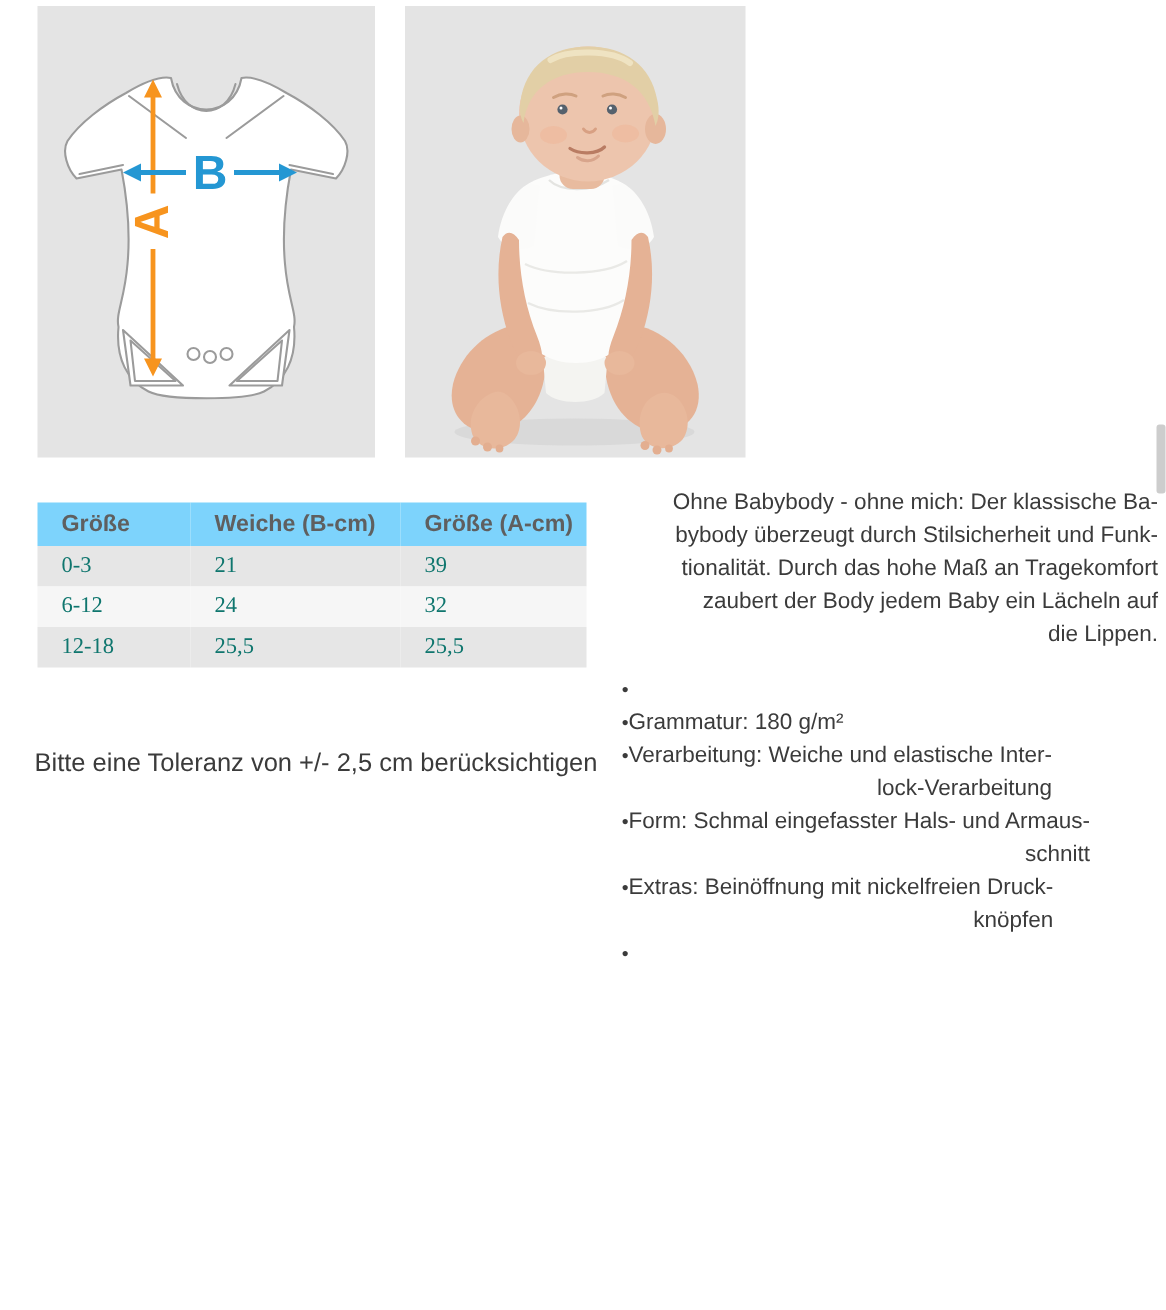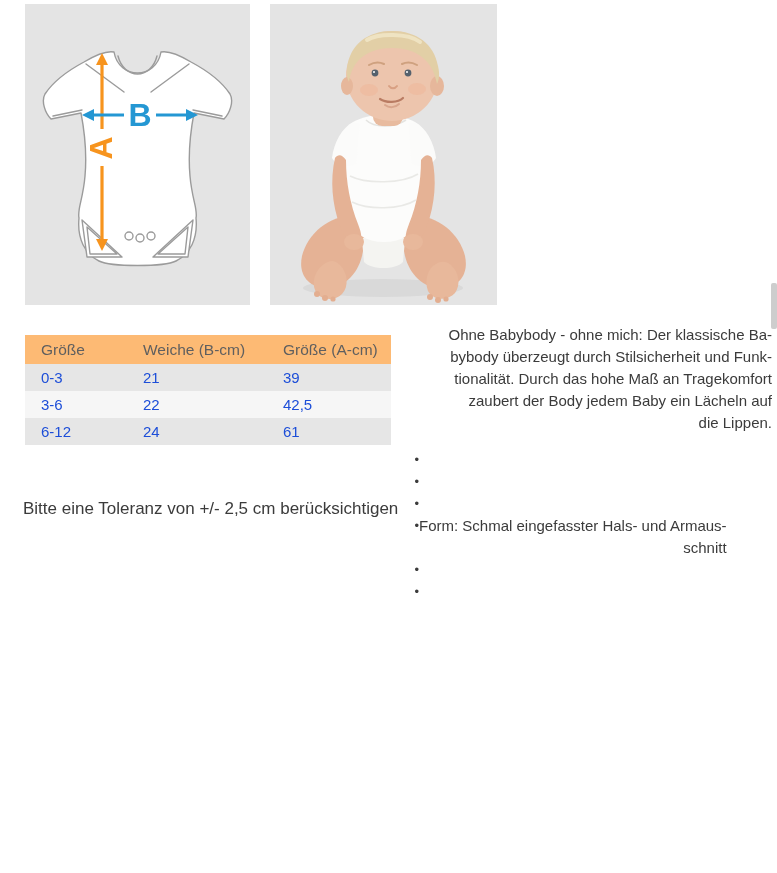--- a/index.html
+++ b/index.html
@@ -16,22 +16,22 @@
   .panel svg{display:block;width:100%;height:100%;}
 
   
   #size-table{
     position:absolute;left:25px;top:335px;width:366px;
     border-collapse:collapse;table-layout:fixed;
   }
   #size-table th,#size-table td{
     text-align:left;padding:0 0 0 16px;font-weight:normal;vertical-align:middle;
   }
-  #size-table th{height:29px;font-size:15.5px;color:#5f5f5f;background:#fdba74;}
-  #size-table td{height:27px;font-size:15px;color:#1d4ed8;}
+  #size-table th{height:29px;font-size:15.5px;color:#5f5f5f;background:#7dd3fc;font-weight:bold;}
+  #size-table td{height:27px;font-size:15px;color:#0f766e;font-family:Liberation Serif, serif;}
   #size-table tbody tr:nth-child(odd){background:#e6e6e6;}
   #size-table tbody tr:nth-child(even){background:#f6f6f6;}
 
   #tolerance-note{
     position:absolute;left:23px;top:498px;margin:0;
     font-size:17px;color:#3b3b3b;line-height:22px;white-space:nowrap;
   }
 
   
   #description{
@@ -170,57 +170,62 @@
         <th>Größe (A-cm)</th>
       </tr>
     </thead>
     <tbody>
       <tr>
         <td>0-3</td>
         <td>21</td>
         <td>39</td>
       </tr>
       <tr>
-        <td>3-6</td>
-        <td>22</td>
-        <td>42,5</td>
-      </tr>
-      <tr>
         <td>6-12</td>
         <td>24</td>
-        <td>61</td>
+        <td>32</td>
+      </tr>
+      <tr>
+        <td>12-18</td>
+        <td>25,5</td>
+        <td>25,5</td>
       </tr>
     </tbody>
   </table>
 
   <p id="tolerance-note">Bitte eine Toleranz von +/- 2,5 cm berücksichtigen</p>
 
   <div id="description">
     <p>Ohne Babybody - ohne mich: Der klassische Ba-
 bybody überzeugt durch Stilsicherheit und Funk-
 tionalität. Durch das hohe Maß an Tragekomfort
 zaubert der Body jedem Baby ein Lächeln auf
 die Lippen.</p>
     <ul id="feature-list">
       <li>
         <span class="dot">•</span>
       </li>
       <li>
         <span class="dot">•</span>
-      </li>
-      <li>
-        <span class="dot">•</span>
+        <span class="ftext">Grammatur: 180 g/m²</span>
+      </li>
+      <li>
+        <span class="dot">•</span>
+        <span class="ftext">Verarbeitung: Weiche und elastische Inter-
+lock-Verarbeitung</span>
       </li>
       <li>
         <span class="dot">•</span>
         <span class="ftext">Form: Schmal eingefasster Hals- und Armaus-
 schnitt</span>
       </li>
       <li>
         <span class="dot">•</span>
+        <span class="ftext">Extras: Beinöffnung mit nickelfreien Druck-
+knöpfen</span>
       </li>
       <li>
         <span class="dot">•</span>
       </li>
     </ul>
   </div>
 
   <div id="scroll-thumb"></div>
 
 </div>

